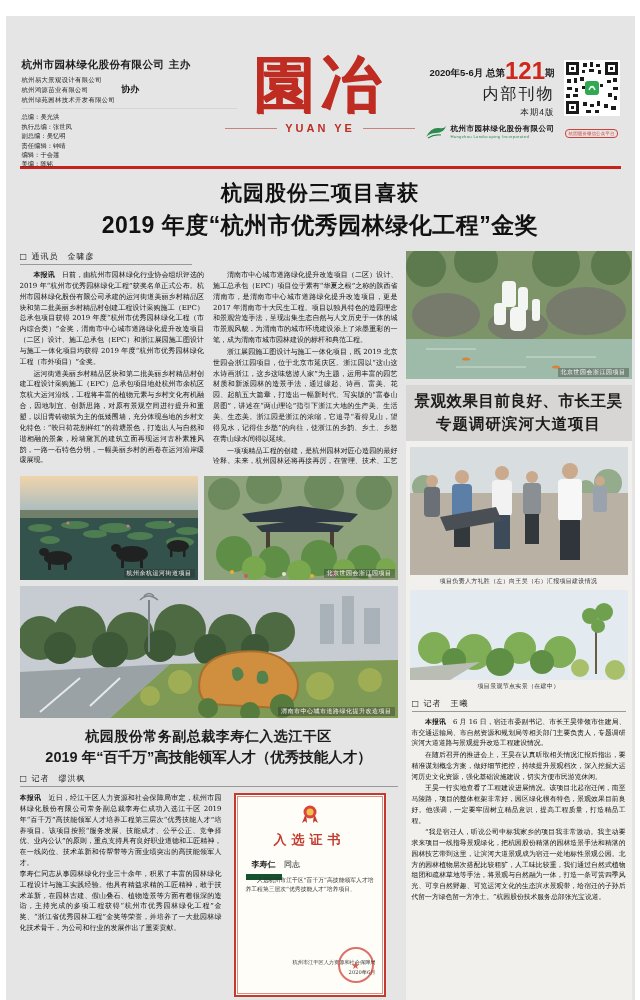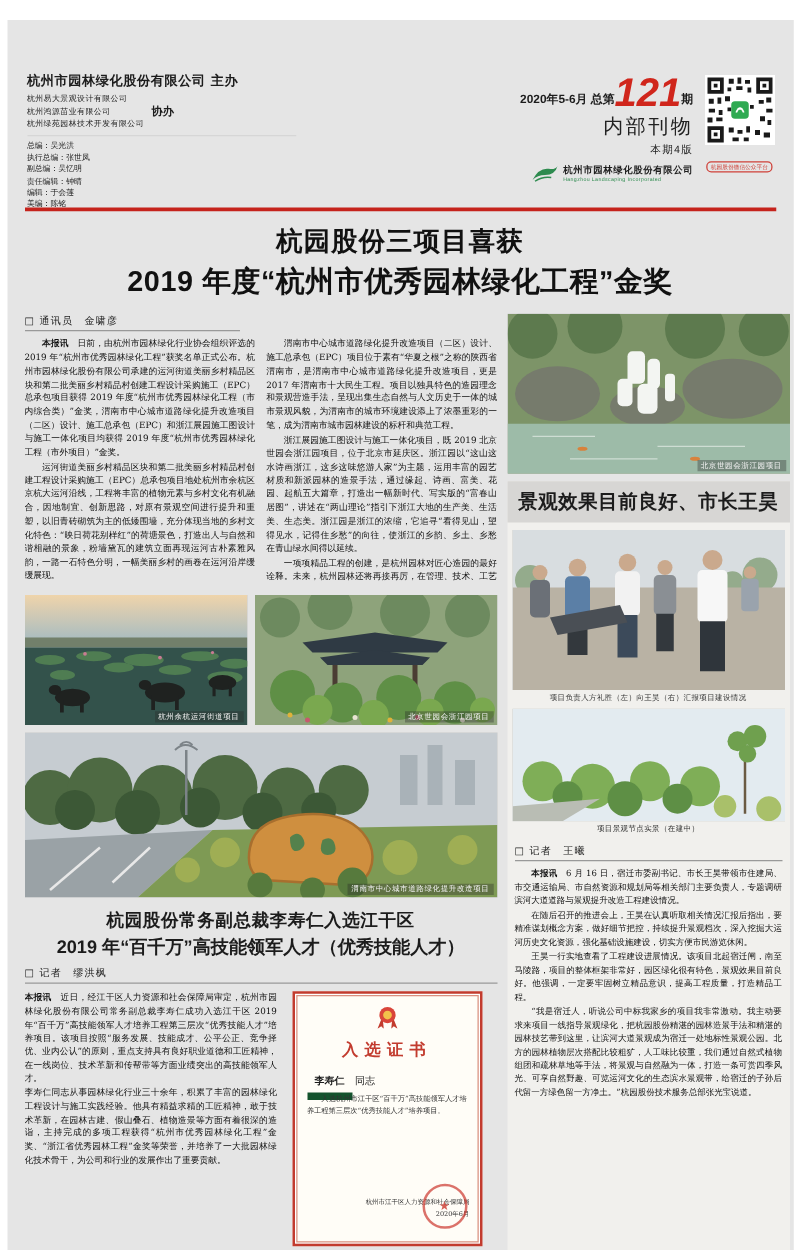--- a/index.html
+++ b/index.html
@@ -27,21 +27,21 @@
     font-family:"DejaVu Serif","Liberation Serif",serif; letter-spacing:6px;
     text-shadow:1px 1px 0 #bf2c22;
   }
   .masthead-sub { display:flex; align-items:center; justify-content:center; margin-top:8px; }
   .masthead-sub .rule { flex:1; height:1px; background:#c9827c; }
   .masthead-en { font-size:11px; font-weight:bold; color:#bf2c22; letter-spacing:3px; margin:0 8px; font-family:"Liberation Sans",sans-serif; }
 
   .issue-block { position:absolute; right:0; top:6px; display:flex; align-items:flex-start; }
   .issue-text { text-align:right; margin-right:8px; }
   .issue-line1 { font-size:9.5px; font-weight:bold; white-space:nowrap; }
-  .issue-no { font-size:32px; color:#d0261c; font-weight:bold; font-family:"Liberation Sans",sans-serif; line-height:.9; vertical-align:-3px; letter-spacing:0;font-style:italic; }
+  .issue-no { font-size:24px; color:#d0261c; font-weight:bold; font-family:"Liberation Sans",sans-serif; line-height:.9; vertical-align:-3px; letter-spacing:0; }
   .issue-type { font-size:16px; letter-spacing:2px; margin-top:2px; color:#222; }
   .issue-pages { font-size:8.5px; margin-top:2px; color:#222; letter-spacing:1px; }
   .logo-row { display:flex; align-items:center; justify-content:flex-end; margin-top:5px; }
   .logo-txt { text-align:left; margin-left:4px; }
   .logo-cn { font-size:7.5px; font-weight:bold; letter-spacing:.5px; }
   .logo-en { font-size:4.2px; color:#2e8b4f; letter-spacing:.3px; font-family:"Liberation Sans",sans-serif; }
   .qr-col { width:58px; text-align:center; }
   .qr-label { display:inline-block; margin-top:2px; font-size:4.6px; color:#cf4038; border:1px solid #cf4038; border-radius:4px; padding:1px 3px; white-space:nowrap; font-family:"Liberation Sans",sans-serif; }
 
   .red-rule { height:3px; background:#c5231c; margin:4px 14px 0 14px; }
@@ -130,20 +130,28 @@
       <div class="pub-staff">
         <div>总编：吴光洪</div>
         <div>执行总编：张世凤</div>
         <div>副总编：吴忆明</div>
         <div>责任编辑：钟晴</div>
         <div>编辑：于会莲</div>
         <div>美编：陈铭</div>
       </div>
     </div>
 
+    <div class="masthead">
+      <div class="masthead-title">園冶</div>
+      <div class="masthead-sub">
+        <span class="rule"></span>
+        <span class="masthead-en">YUAN YE</span>
+        <span class="rule"></span>
+      </div>
+    </div>
 
     <div class="issue-block">
       <div class="issue-text">
         <div class="issue-line1 sans">
           <span>2020年5-6月</span>
           <span>总第</span><span class="issue-no">121</span><span>期</span>
         </div>
         <div class="issue-type">内部刊物</div>
         <div class="issue-pages sans">本期4版</div>
         <div class="logo-row">
@@ -440,20 +448,21 @@
               <ellipse cx="60" cy="108" rx="4" ry="1.6"></ellipse>
               <ellipse cx="150" cy="116" rx="4" ry="1.6"></ellipse>
             </g>
         </svg>
         <span class="ph-cap">北京世园会浙江园项目</span>
       </div>
 
       <div class="suqian-panel">
         <div class="suqian-hl">
           <div class="l1">景观效果目前良好、市长王昊</div>
+          <div class="l2">专题调研滨河大道项目</div>
         </div>
 
         <div class="photo ph-meeting">
           <svg viewBox="0 0 218 128" preserveAspectRatio="none">
             <rect width="218" height="128" fill="#d8dde0"></rect>
             <g fill="#94ab8c">
                 <circle cx="14" cy="40" r="12"></circle>
                 <circle cx="198" cy="36" r="14"></circle>
                 <circle cx="176" cy="42" r="9"></circle>
               </g>

